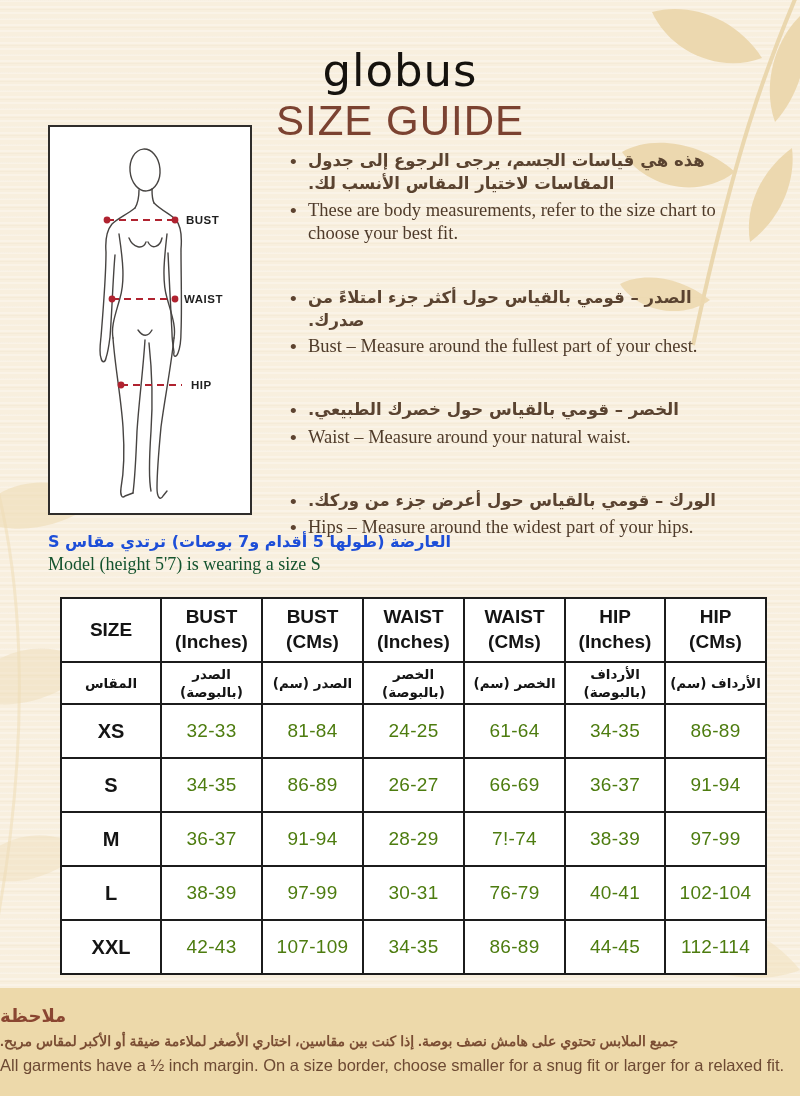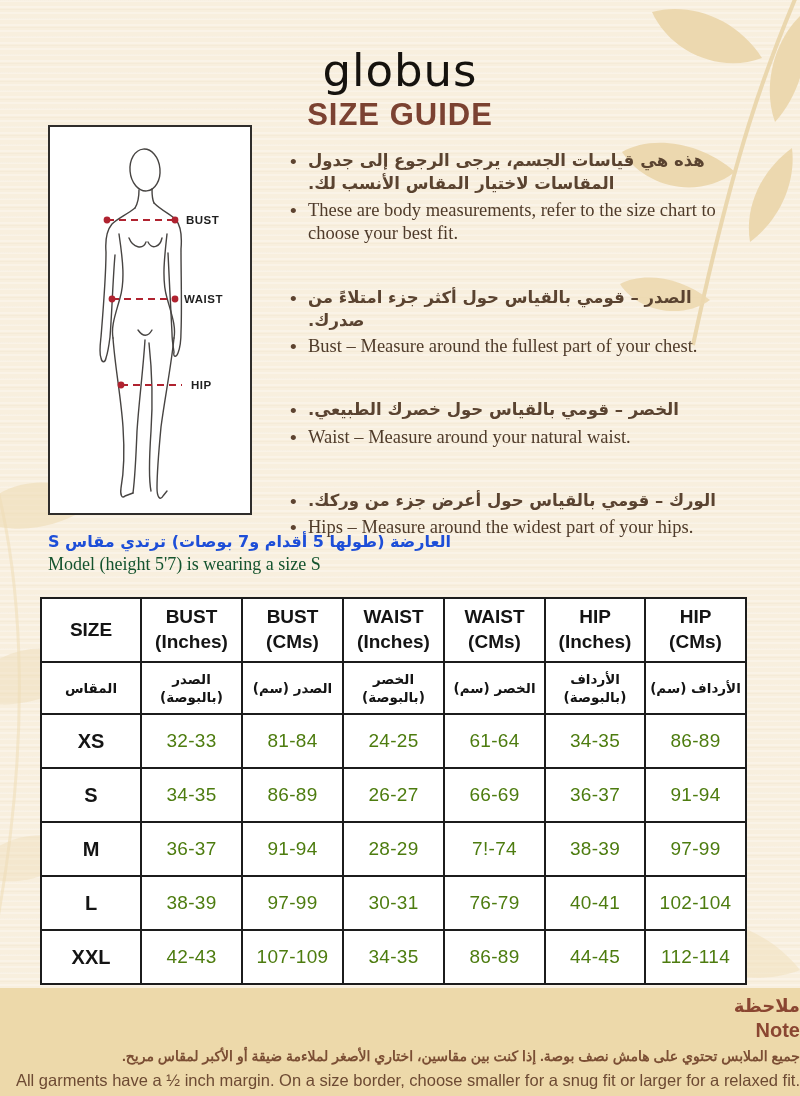--- a/index.html
+++ b/index.html
@@ -18,21 +18,21 @@
   .decor{position:absolute;z-index:0;pointer-events:none;}
   .layer{position:absolute;z-index:1;}
 
   
   .header{left:0;top:0;width:800px;text-align:center;margin-top:47px;}
   .brand{
     font-family:"DejaVu Sans",sans-serif;font-size:45px;font-weight:500;
     color:#15120e;letter-spacing:1px;line-height:1.05;
   }
   .title{
-    font-family:"Liberation Sans",sans-serif;font-size:31px;font-weight:700;
+    font-family:"Liberation Sans",sans-serif;font-size:42px;font-weight:400;
     color:#7b4231;letter-spacing:1px;margin-top:3px;
   }
 
   
   .figure-box{
     left:48px;top:125px;width:204px;height:390px;background:#ffffff;
     border:2px solid #2f2d2b;box-sizing:border-box;
   }
 
   
@@ -56,38 +56,38 @@
   .model-note .ar{
     font-family:"DejaVu Sans",sans-serif;font-size:16px;font-weight:700;
     color:#1d4ed8;line-height:1.35;text-align:left;display:block;
   }
   .model-note .en{
     font-family:"Liberation Serif",serif;font-size:18px;color:#14532d;
     line-height:1.25;display:block;
   }
 
   
-  .size-table-wrap{left:40px;top:597px;width:705px;border-radius:28px;}
+  .size-table-wrap{left:60px;top:597px;width:705px;border-radius:28px;}
   table.size-table{border-collapse:collapse;width:705px;table-layout:fixed;background:#ffffff;}
   .size-table th,.size-table td{
     border:2px solid #1c1c1c;text-align:center;vertical-align:middle;
     padding:0 2px;background:#ffffff;
   }
   .size-table thead tr.en-row{height:64px;}
-  .size-table thead tr.ar-row{height:52px;}
+  .size-table thead tr.ar-row{height:42px;}
   .size-table tbody tr{height:54px;}
   .hdr-en{font-size:19px;font-weight:700;color:#141414;line-height:1.3;font-family:"Liberation Sans",sans-serif;}
   .hdr-ar{font-family:"DejaVu Sans",sans-serif;font-size:13.5px;font-weight:700;color:#141414;line-height:1.35;}
   .cell-size{font-size:20px;font-weight:700;color:#141414;}
   .cell-val{font-size:19px;font-weight:400;color:#4d7c0f;letter-spacing:.3px;}
 
   
   .note-band{
     left:0;top:988px;width:800px;height:108px;background:#edd9aa;
-    text-align:right;box-sizing:border-box;padding-top:5px;
+    text-align:left;box-sizing:border-box;padding-top:15px;
   }
   .note-title-ar{font-family:"DejaVu Sans",sans-serif;font-size:18px;font-weight:700;color:#8a4631;line-height:1.4;}
   .note-title-en{font-family:"Liberation Sans",sans-serif;font-size:20px;font-weight:700;color:#8a4631;line-height:1.25;}
   .note-body-ar{font-family:Liberation Sans, sans-serif;font-size:14px;font-weight:700;color:#7b4e34;line-height:1.6;margin-top:2px;}
   .note-body-en{font-family:"Liberation Sans",sans-serif;font-size:16.5px;font-weight:400;color:#6d4a33;line-height:1.35;margin-top:1px;}
 </style>
 </head>
 <body>
 
 <svg class="decor" style="right:0;top:0;" width="270" height="360" viewBox="0 0 270 360">
@@ -312,16 +312,15 @@
           <td class="cell-val">86-89</td>
           <td class="cell-val">44-45</td>
           <td class="cell-val">112-114</td>
         </tr>
       </tbody>
   </table>
 </div>
 
 <div class="layer note-band">
   <div class="note-title-ar" dir="rtl">ملاحظة</div>
-  <div class="note-title-en">Note</div>
   <div class="note-body-ar" dir="rtl">جميع الملابس تحتوي على هامش نصف بوصة. إذا كنت بين مقاسين، اختاري الأصغر لملاءمة ضيقة أو الأكبر لمقاس مريح.</div>
   <div class="note-body-en">All garments have a ½ inch margin. On a size border, choose smaller for a snug fit or larger for a relaxed fit.</div>
 </div>
 
 </body></html>

